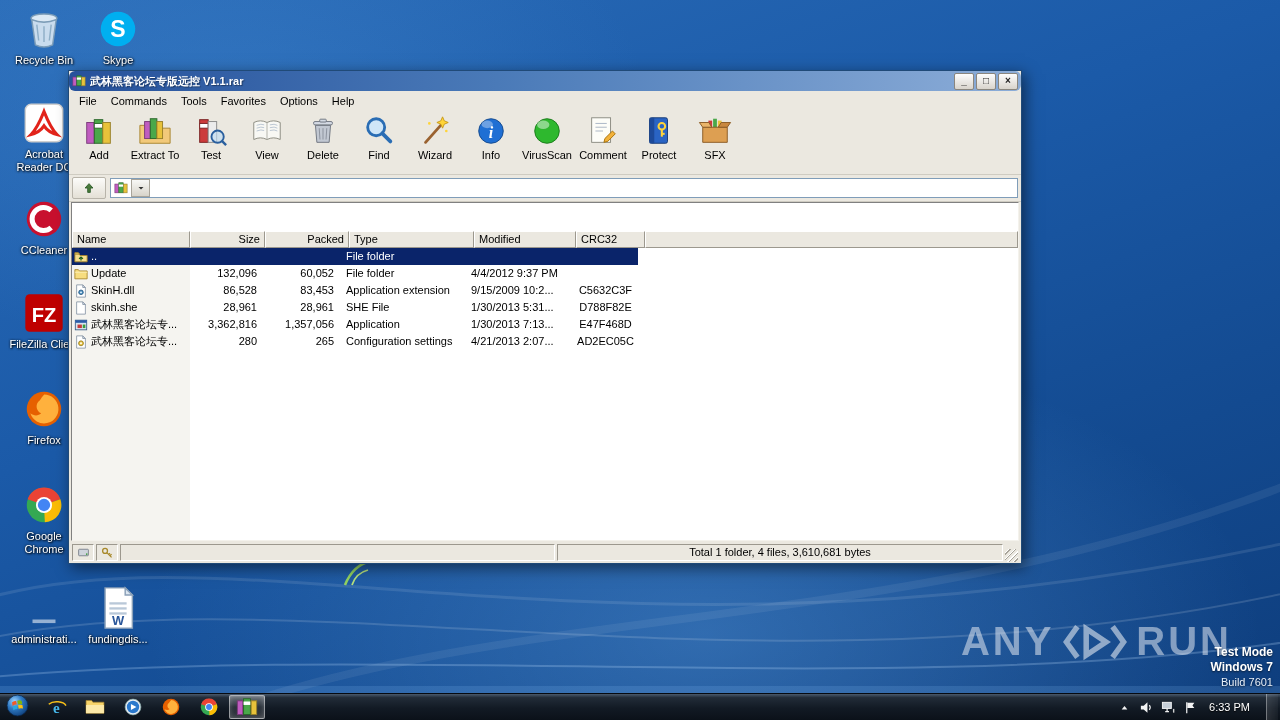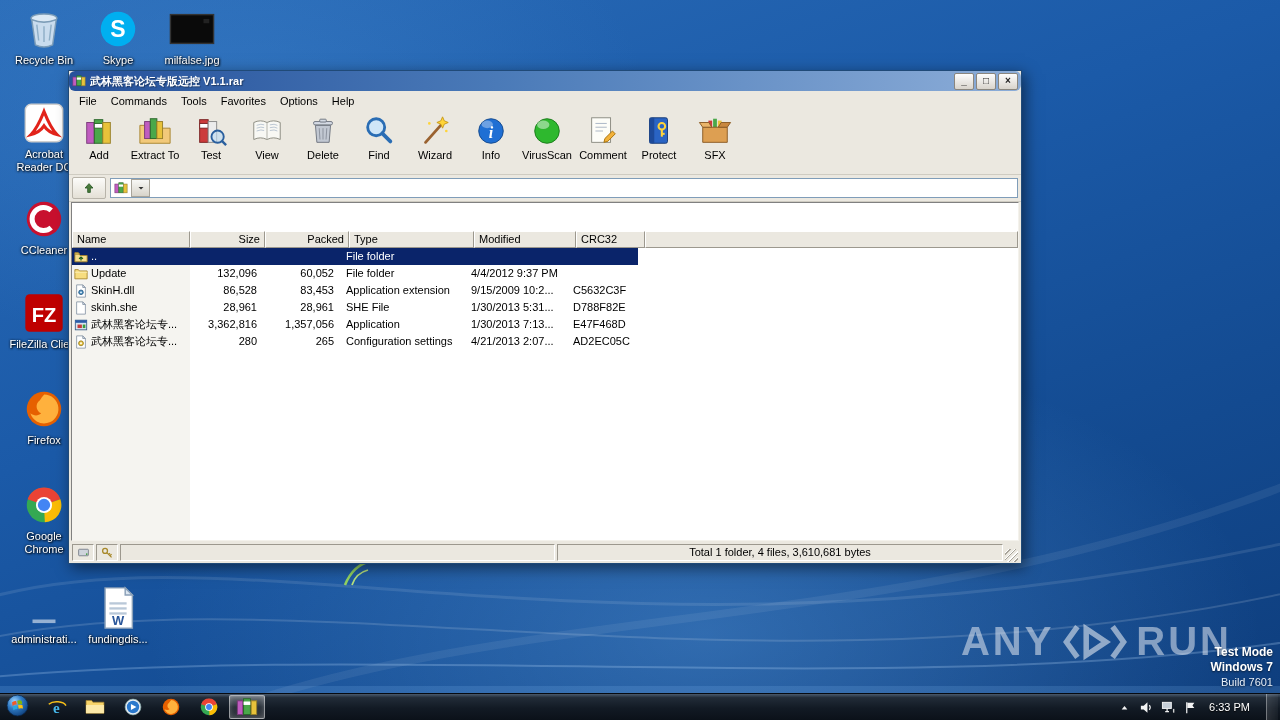--- a/index.html
+++ b/index.html
@@ -68,21 +68,21 @@
   .lrow.selected{background:#0a246a;color:#fff;}
   .cell{box-sizing:border-box;white-space:nowrap;overflow:hidden;height:17px;}
   .c-name{width:118px;display:flex;align-items:center;padding-left:2px;gap:3px;}
   .fic{width:14px;height:14px;flex:0 0 14px;}
   .fic svg{width:100%;height:100%;display:block;}
   .ntext{overflow:hidden;white-space:nowrap;}
   .c-size{width:75px;text-align:right;padding-right:8px;}
   .c-packed{width:77px;text-align:right;padding-right:8px;}
   .c-type{width:125px;padding-left:4px;}
   .c-mod{width:102px;padding-left:4px;}
-  .c-crc{width:69px;padding-left:4px;}
+  .c-crc{width:69px;padding-left:4px;text-align:center;}
   .statusbar{flex:0 0 20px;display:flex;align-items:center;gap:2px;padding:1px 3px;background:#ebe8e0;}
   .spanel{box-sizing:border-box;height:17px;border:1px solid;border-color:#9c988e #fff #fff #9c988e;}
   .sico{width:22px;display:flex;align-items:center;justify-content:center;}
   .sico svg{width:13px;height:13px;}
   .smid{flex:1;}
   .stotal{width:446px;display:flex;align-items:center;justify-content:center;font-size:11px;color:#000;}
   .sgrip{width:13px;height:13px;align-self:flex-end;
     background:repeating-linear-gradient(-45deg,transparent 0,transparent 2px,#a8a49a 2px,#a8a49a 3px,#fff 3px,#fff 4px);}
   
   .taskbar{position:absolute;left:0;top:693px;width:1280px;height:27px;box-sizing:border-box;
@@ -132,29 +132,20 @@
         <div class="lbl">Recycle Bin</div>
       </div>
       <div class="deskicon" style="left: 74px; top: 6px;">
         <div class="ic">
           <svg viewBox="0 0 32 32">
             <circle cx="16" cy="16" r="12" fill="#00aff0"></circle>
             <text x="16" y="21.5" text-anchor="middle" font-size="16" font-weight="bold" fill="#fff" font-family="sans-serif">S</text>
           </svg>
         </div>
         <div class="lbl">Skype</div>
-      </div>
-      <div class="deskicon" style="left: 148px; top: 6px;">
-        <div class="ic">
-          <svg viewBox="0 0 32 32">
-            <rect x="1" y="6" width="30" height="20" fill="#0a0a0a" stroke="#333"></rect>
-            <rect x="24" y="9" width="4" height="3" fill="#222"></rect>
-          </svg>
-        </div>
-        <div class="lbl">milfalse.jpg</div>
       </div>
       <div class="deskicon" style="left: 0px; top: 100px;">
         <div class="ic">
           <svg viewBox="0 0 32 32">
             <rect x="3" y="3" width="26" height="26" rx="4" fill="#fff" stroke="#cfcfcf"></rect>
             <path d="M16 8 C12 18 9 22 7 24 C11 23 14 21 16 18 C18 21 21 23 25 24 C23 22 20 18 16 8 Z" fill="none" stroke="#e2231a" stroke-width="2.2"></path>
           </svg>
         </div>
         <div class="lbl">Acrobat Reader DC</div>
       </div>

